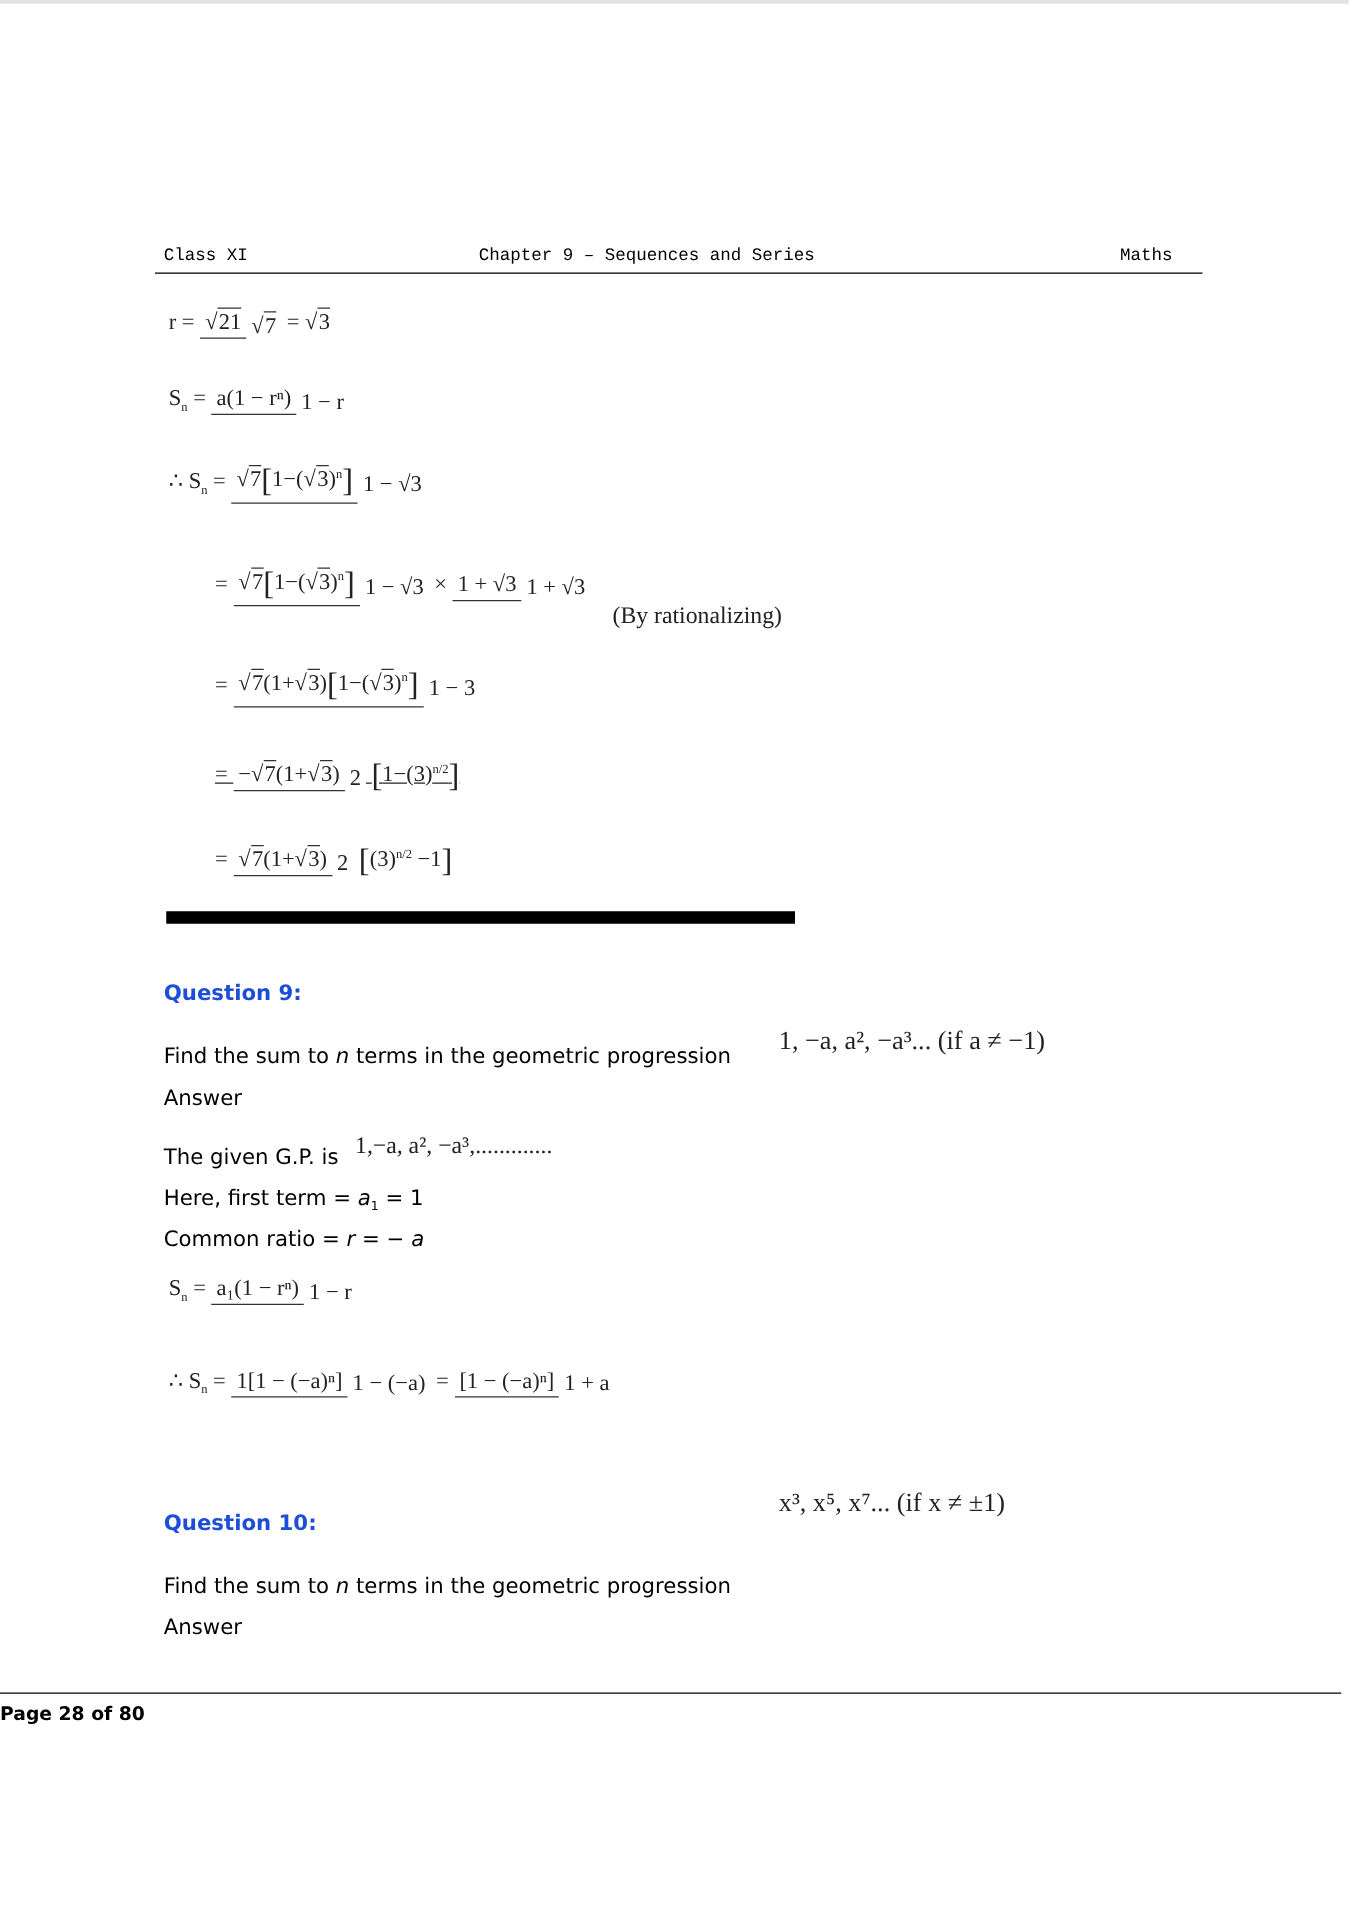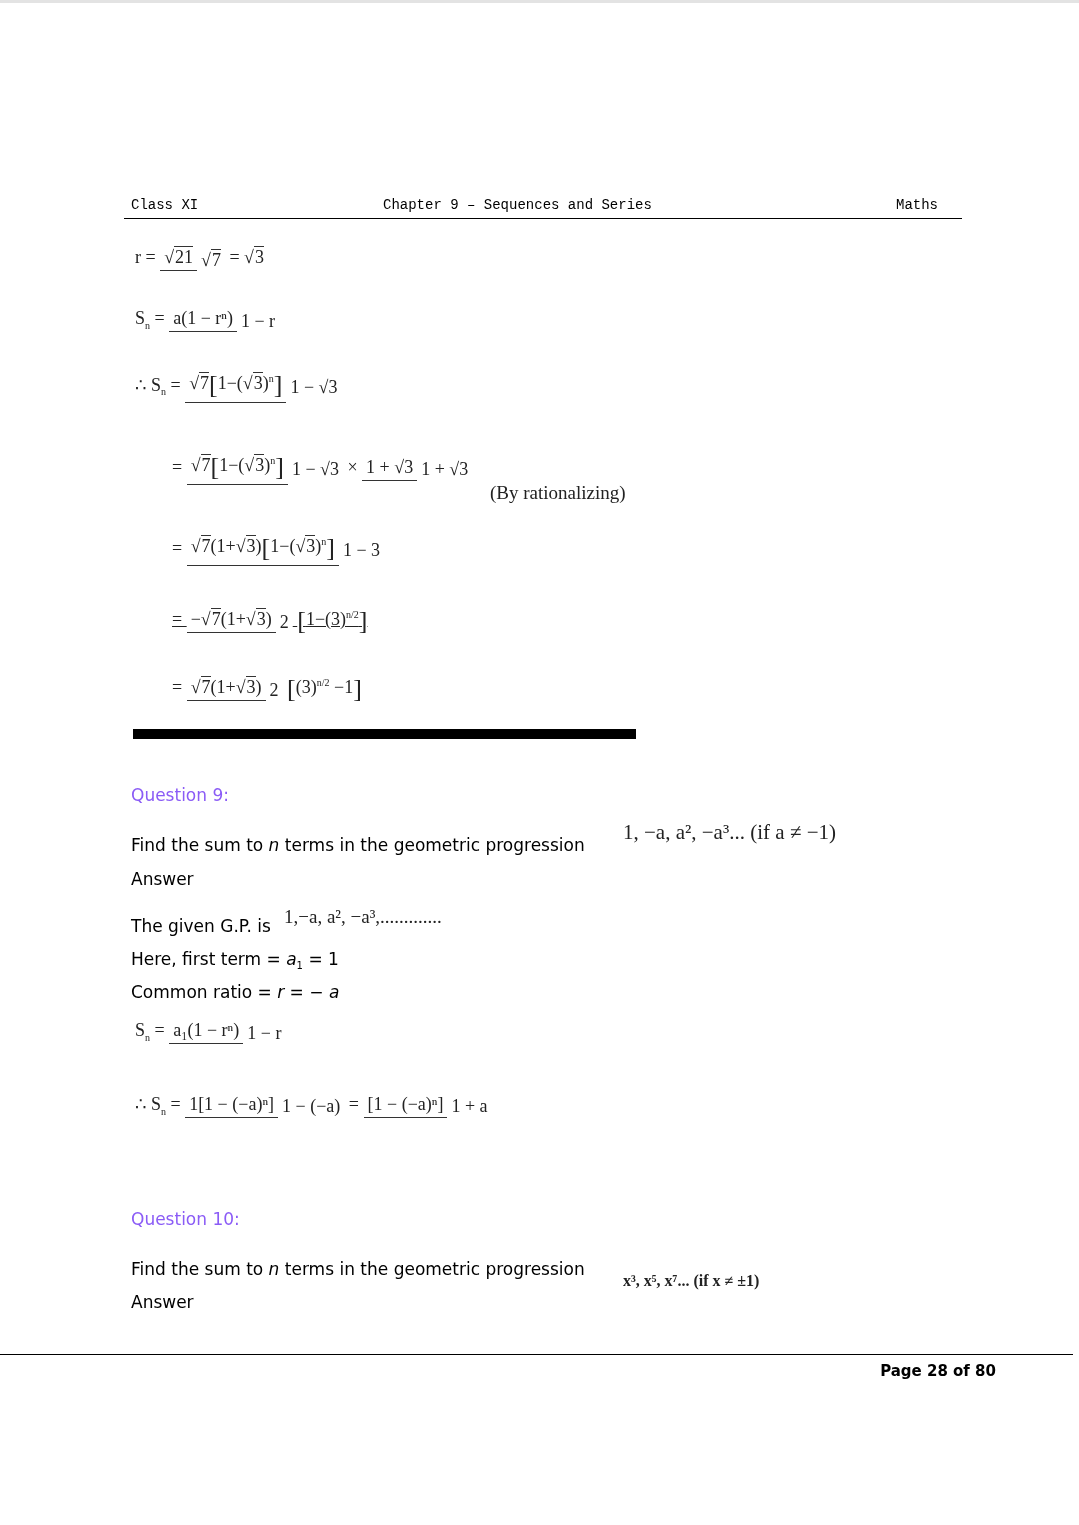--- a/index.html
+++ b/index.html
@@ -9,24 +9,24 @@
   .hdr { font-family: Liberation Mono, monospace; font-size: 14px; top: 197px; white-space: nowrap; }
   .hdr-line { position: absolute; left: 124px; top: 218px; width: 838px; height: 1px; background: #000; }
   .m { font-family: "Liberation Serif", "DejaVu Serif", serif; font-size: 18px; color: #222; white-space: nowrap; }
   .frac { display: inline-flex; flex-direction: row; align-items: center; vertical-align: middle; }
   .frac .num { padding: 0 4px 2px; border-bottom: 1px solid #333; }
   .frac .den { padding: 2px 4px 0; }
   .sqrt { border-top: 1px solid #333; padding-left: 1px; }
   sup, sub { font-size: 10px; }
   .big { font-size: 26px; font-weight: 200; vertical-align: middle; }
   .txt { font-family: "DejaVu Sans", sans-serif; font-size: 17px; white-space: nowrap; }
-  .qhead { font-family: "DejaVu Sans", sans-serif; font-size: 17px; font-weight: normal; color: #8b5cf6; }
+  .qhead { font-family: "DejaVu Sans", sans-serif; font-size: 17px; font-weight: bold; color: #1d4ed8; }
   .blackbar { position: absolute; left: 133px; top: 729px; width: 503px; height: 10px; background: #000; }
   .foot-line { position: absolute; left: 0; top: 1354px; width: 1073px; height: 1px; background: #000; }
-  .foot { font-family: "DejaVu Sans", sans-serif; font-size: 15px; font-weight: bold; top: 1362px; left: 0; width: 996px; text-align: right; }
+  .foot { font-family: "DejaVu Sans", sans-serif; font-size: 15px; font-weight: bold; top: 1362px; left: 0; width: 996px; text-align: left; }
   .clip { position: absolute; left: 133px; top: 670px; width: 503px; height: 59px; overflow: hidden; }
 </style>
 </head>
 <body>
 
 <div class="topstrip"></div>
 
 <div class="abs hdr" style="left:131px;">Class XI</div>
 <div class="abs hdr" style="left:383px;">Chapter 9 – Sequences and Series</div>
 <div class="abs hdr" style="left:896px;">Maths</div>
@@ -140,18 +140,18 @@
     <span class="num">[1 − (−a)ⁿ]</span>
     <span class="den">1 + a</span>
   </span>
 </div>
 
 <div class="abs qhead" style="left:131px; top:1209px;">Question 10:</div>
 
 <div class="abs txt" style="left:131px; top:1259px;">
   <span>Find the sum to </span><i>n</i><span> terms in the geometric progression</span>
 </div>
-<div class="abs m" style="left:623px; top:1272px; font-size:16px;font-weight:bold;">x³, x⁵, x⁷... (if x ≠ ±1)</div>
+<div class="abs m" style="left:623px; top:1190px; font-size:21px;">x³, x⁵, x⁷... (if x ≠ ±1)</div>
 
 <div class="abs txt" style="left:131px; top:1292px;">Answer</div>
 
 <div class="foot-line"></div>
 <div class="abs foot">Page 28 of 80</div>
 
 </body></html>

